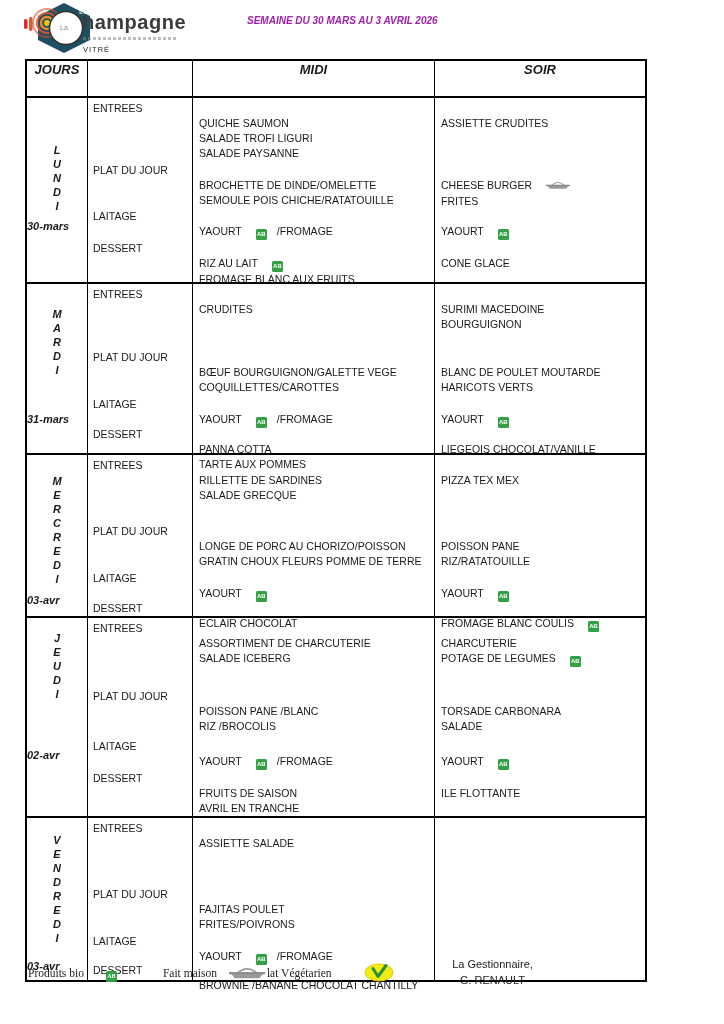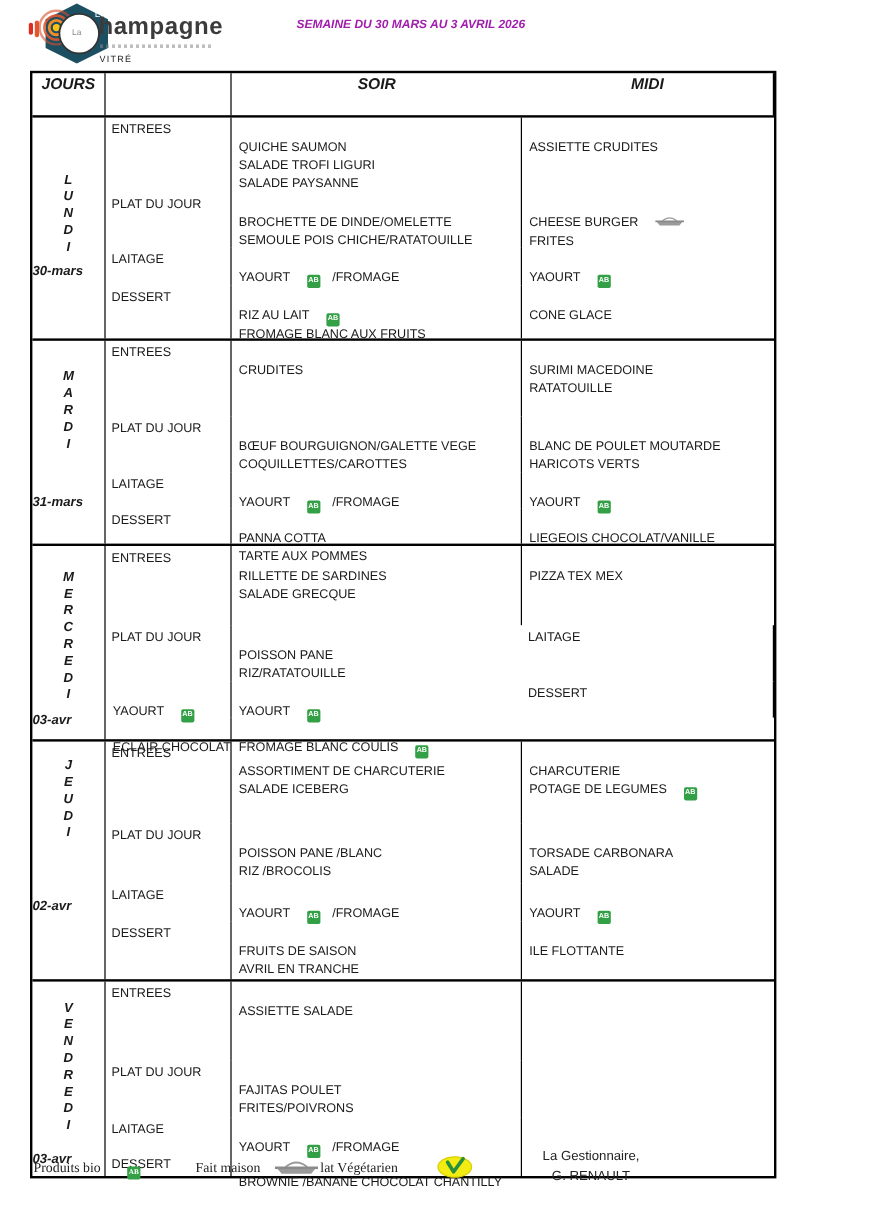--- a/index.html
+++ b/index.html
@@ -79,22 +79,22 @@
     <div class="logo-tagline"></div>
     <div class="logo-city">VITRÉ</div>
   </div>
 
   <div class="title">SEMAINE DU 30 MARS AU 3 AVRIL 2026</div>
 
   <div class="menu-table">
     <div class="thead">
       <div class="th th-jours">JOURS</div>
       <div class="th th-cat"></div>
+      <div class="th th-midi">MIDI</div>
       <div class="th th-soir">SOIR</div>
-      <div class="th th-midi">MIDI</div>
     </div>
     <div id="table-body">
         <div class="day-block" style="height: 184px; grid-template-rows: 62px 46px 32px 44px;">
           <div class="day-cell">
             <div class="day-letters" style="top: 45px;">
               <div>L</div>
               <div>U</div>
               <div>N</div>
               <div>D</div>
               <div>I</div>
@@ -149,21 +149,21 @@
               <div>I</div>
             </div>
             <div class="day-date" style="bottom: 28px;">31-mars</div>
           </div>
           <div class="cat-cell">ENTREES</div>
           <div class="menu-cell midi">
             <div class="menu-line"><span>CRUDITES</span></div>
           </div>
           <div class="menu-cell soir">
             <div class="menu-line"><span>SURIMI MACEDOINE</span></div>
-            <div class="menu-line"><span>RATATOUILLE</span></div>
+            <div class="menu-line"><span>BOURGUIGNON</span></div>
           </div>
           <div class="cat-cell">PLAT DU JOUR</div>
           <div class="menu-cell midi">
             <div class="menu-line"><span>BŒUF BOURGUIGNON/GALETTE VEGE</span></div>
             <div class="menu-line"><span>COQUILLETTES/CAROTTES</span></div>
           </div>
           <div class="menu-cell soir">
             <div class="menu-line"><span>BLANC DE POULET MOUTARDE</span></div>
             <div class="menu-line"><span>HARICOTS VERTS</span></div>
           </div>
@@ -199,20 +199,24 @@
           </div>
           <div class="cat-cell">ENTREES</div>
           <div class="menu-cell midi">
             <div class="menu-line"><span>RILLETTE DE SARDINES</span></div>
             <div class="menu-line"><span>SALADE GRECQUE</span></div>
           </div>
           <div class="menu-cell soir">
             <div class="menu-line"><span>PIZZA TEX MEX</span></div>
           </div>
           <div class="cat-cell">PLAT DU JOUR</div>
+          <div class="menu-cell midi">
+            <div class="menu-line"><span>LONGE DE PORC AU CHORIZO/POISSON</span></div>
+            <div class="menu-line"><span>GRATIN CHOUX FLEURS POMME DE TERRE</span></div>
+          </div>
           <div class="menu-cell soir">
             <div class="menu-line"><span>POISSON PANE</span></div>
             <div class="menu-line"><span>RIZ/RATATOUILLE</span></div>
           </div>
           <div class="cat-cell">LAITAGE</div>
           <div class="menu-cell midi">
             <div class="menu-line"><span>YAOURT</span><span class="bio-icon">AB</span></div>
           </div>
           <div class="menu-cell soir">
             <div class="menu-line"><span>YAOURT</span><span class="bio-icon">AB</span></div>

